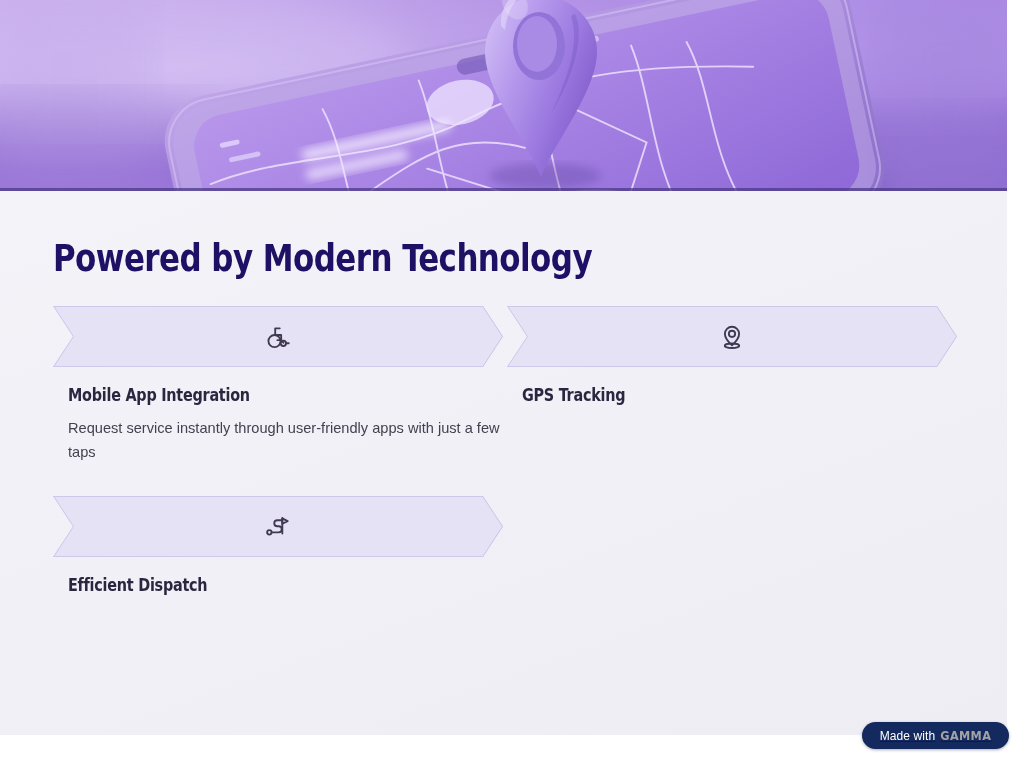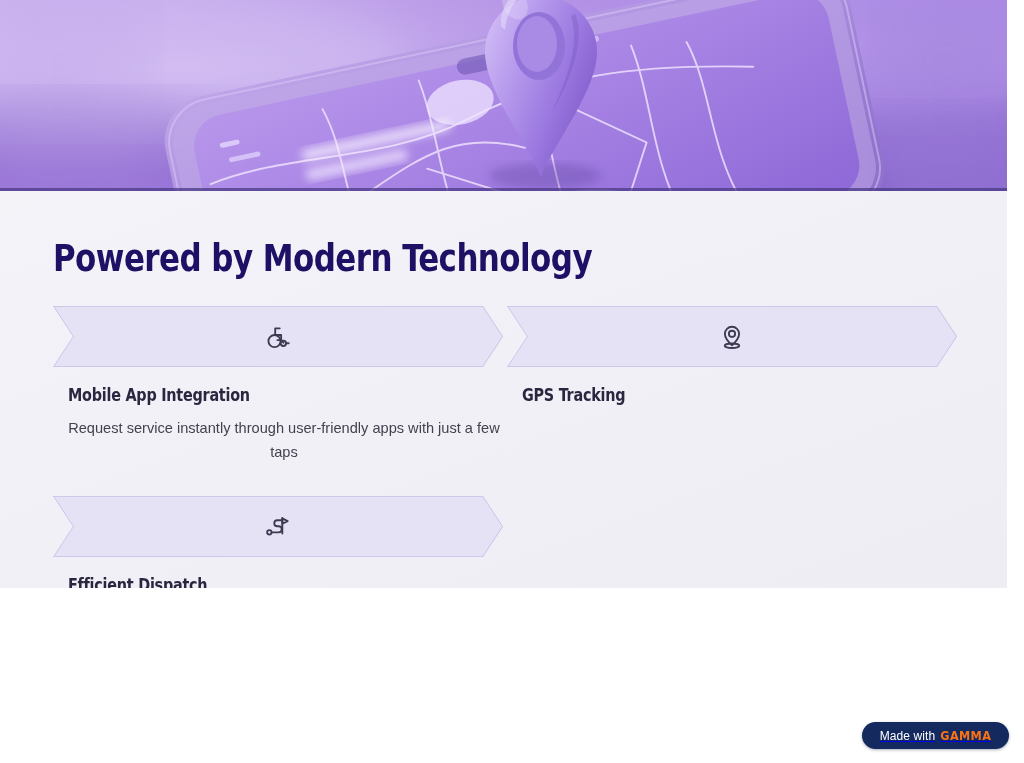--- a/index.html
+++ b/index.html
@@ -20,21 +20,21 @@
     width: 1024px;
     height: 763px;
     background: #ffffff;
   }
 
   
   .content-area {
     position: absolute;
     left: 0; top: 0;
     width: 1007px;
-    height: 588px;
+    height: 735px;
     background: linear-gradient(160deg, #f5f4f9 0%, #f2f1f7 45%, #eeedf4 100%);
     overflow: hidden;
     text-decoration: underline;
   }
 
   
   .hero {
     position: absolute;
     left: 0; top: 0;
     width: 1007px;
@@ -128,21 +128,20 @@
     white-space: nowrap;
   }
   .card-desc {
     margin-top: 10px;
     margin-left: 15px;
     width: 432px;
     font-size: 14.6px;
     line-height: 24px;
     color: #44414f;
     font-family: "Liberation Sans", sans-serif;
-    text-align: center;
   }
   .row-spacer { height: 32px; }
 
   
   .footer-text {
     position: absolute;
     left: 53px;
     top: 671px;
     width: 905px;
     font-size: 14.8px;
@@ -168,21 +167,21 @@
     z-index: 5;
   }
   .gamma-made {
     font-size: 12px;
     color: #ffffff;
     font-family: "Liberation Sans", sans-serif;
     letter-spacing: .1px;
   }
   .gamma-word {
     font-size: 12.5px;
-    color: #f97316;
+    color: #a3a3a3;
     font-weight: 800;
     letter-spacing: .4px;
     font-family: "DejaVu Sans", sans-serif;
     font-stretch: condensed;
   }
 </style>
 </head>
 <body>
 
 <div class="page">

